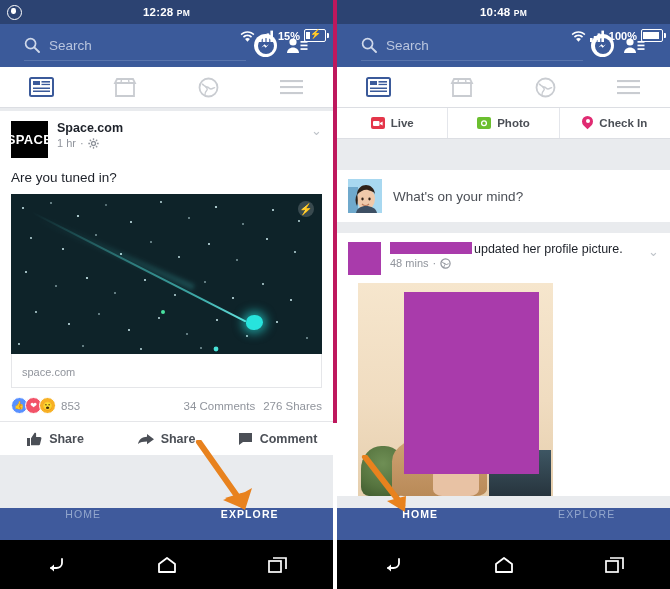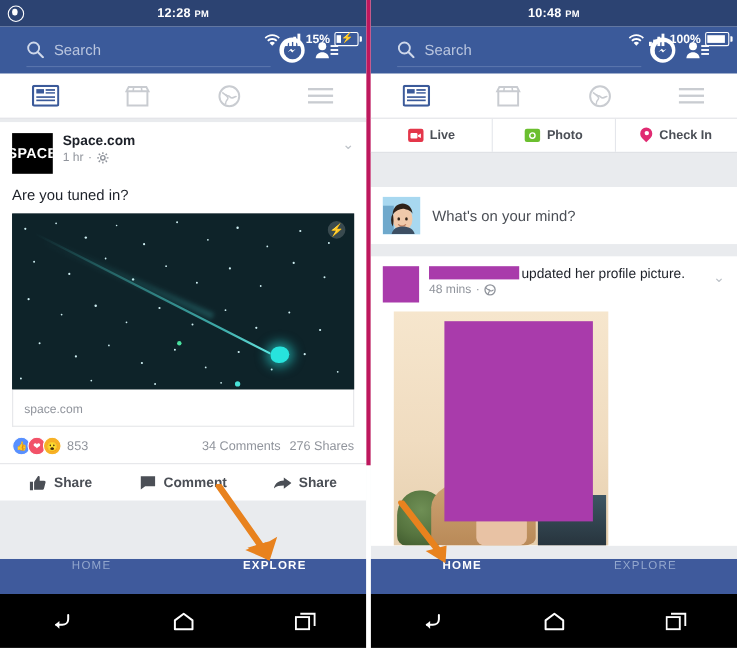--- a/index.html
+++ b/index.html
@@ -309,30 +309,30 @@
 
         <div class="actions">
           <div class="act">
             <svg width="15" height="14" viewBox="0 0 15 14">
               <path d="M0 6h3v8H0z" fill="#4b4f56"></path>
               <path d="M4 6.2l3.3-5c.5-.8 1.8-.5 1.8.6V5h4c1 0 1.5.8 1.3 1.6l-1.4 5.6c-.2.7-.8 1.1-1.5 1.1H4z" fill="#4b4f56"></path>
             </svg>
             <span>Share</span>
           </div>
           <div class="act">
+            <svg width="16" height="14" viewBox="0 0 16 14">
+              <path d="M0 12c1-5 4.5-7 9-7.2V2l7 5.2-7 5.1V9.4C5.2 9.4 2 10 0 12z" fill="#4b4f56"></path>
+            </svg>
+            <span>Share</span>
+          </div>
+          <div class="act">
             <svg width="15" height="14" viewBox="0 0 15 14">
               <path d="M1 1h13v9H5l-4 3z" fill="#4b4f56"></path>
             </svg>
             <span>Comment</span>
-          </div>
-          <div class="act">
-            <svg width="16" height="14" viewBox="0 0 16 14">
-              <path d="M0 12c1-5 4.5-7 9-7.2V2l7 5.2-7 5.1V9.4C5.2 9.4 2 10 0 12z" fill="#4b4f56"></path>
-            </svg>
-            <span>Share</span>
           </div>
         </div>
       </div>
     </div>
 
     <div class="navbar">
       <div class="navitem">HOME</div>
       <div class="navitem active">EXPLORE</div>
     </div>
 

